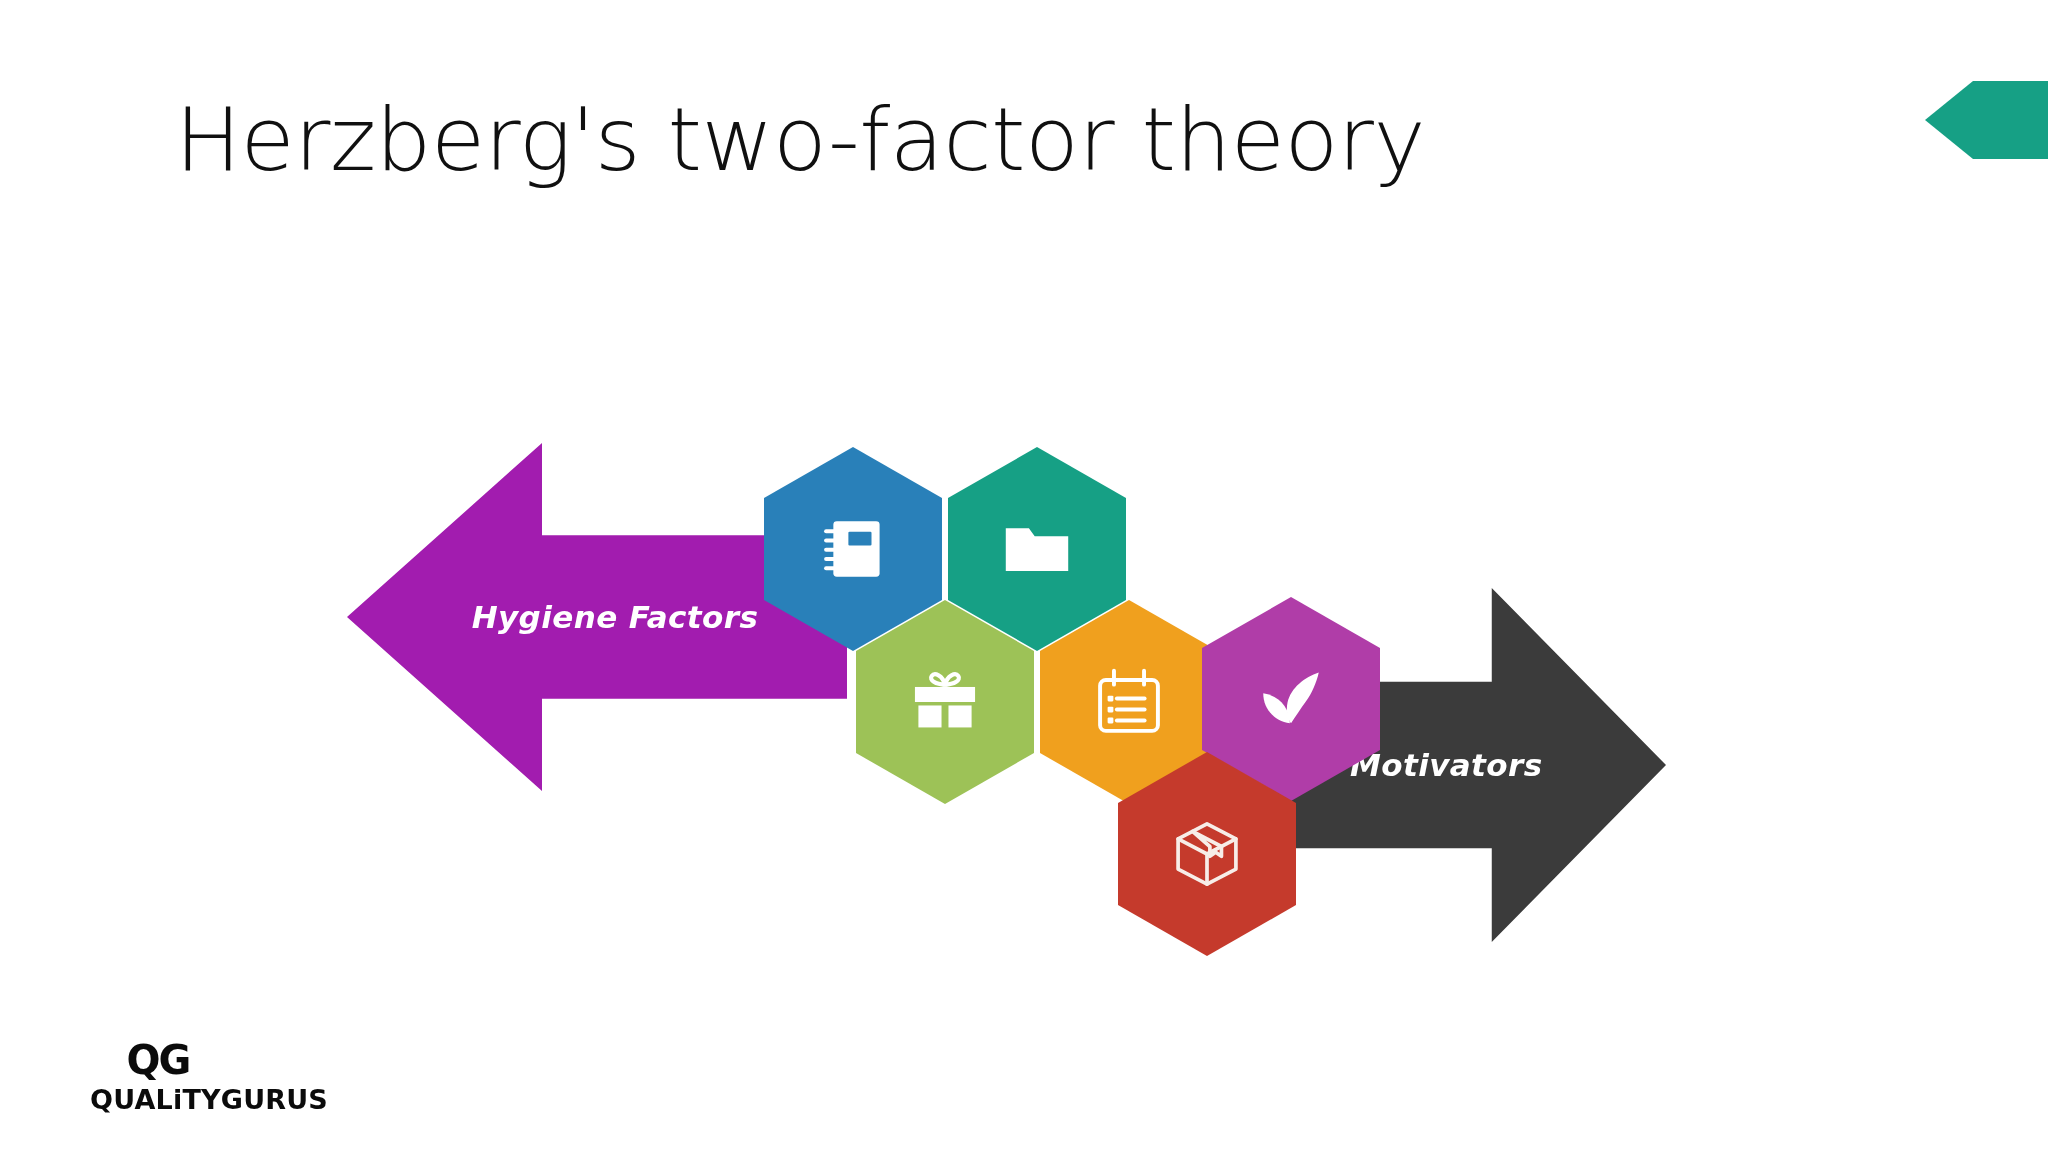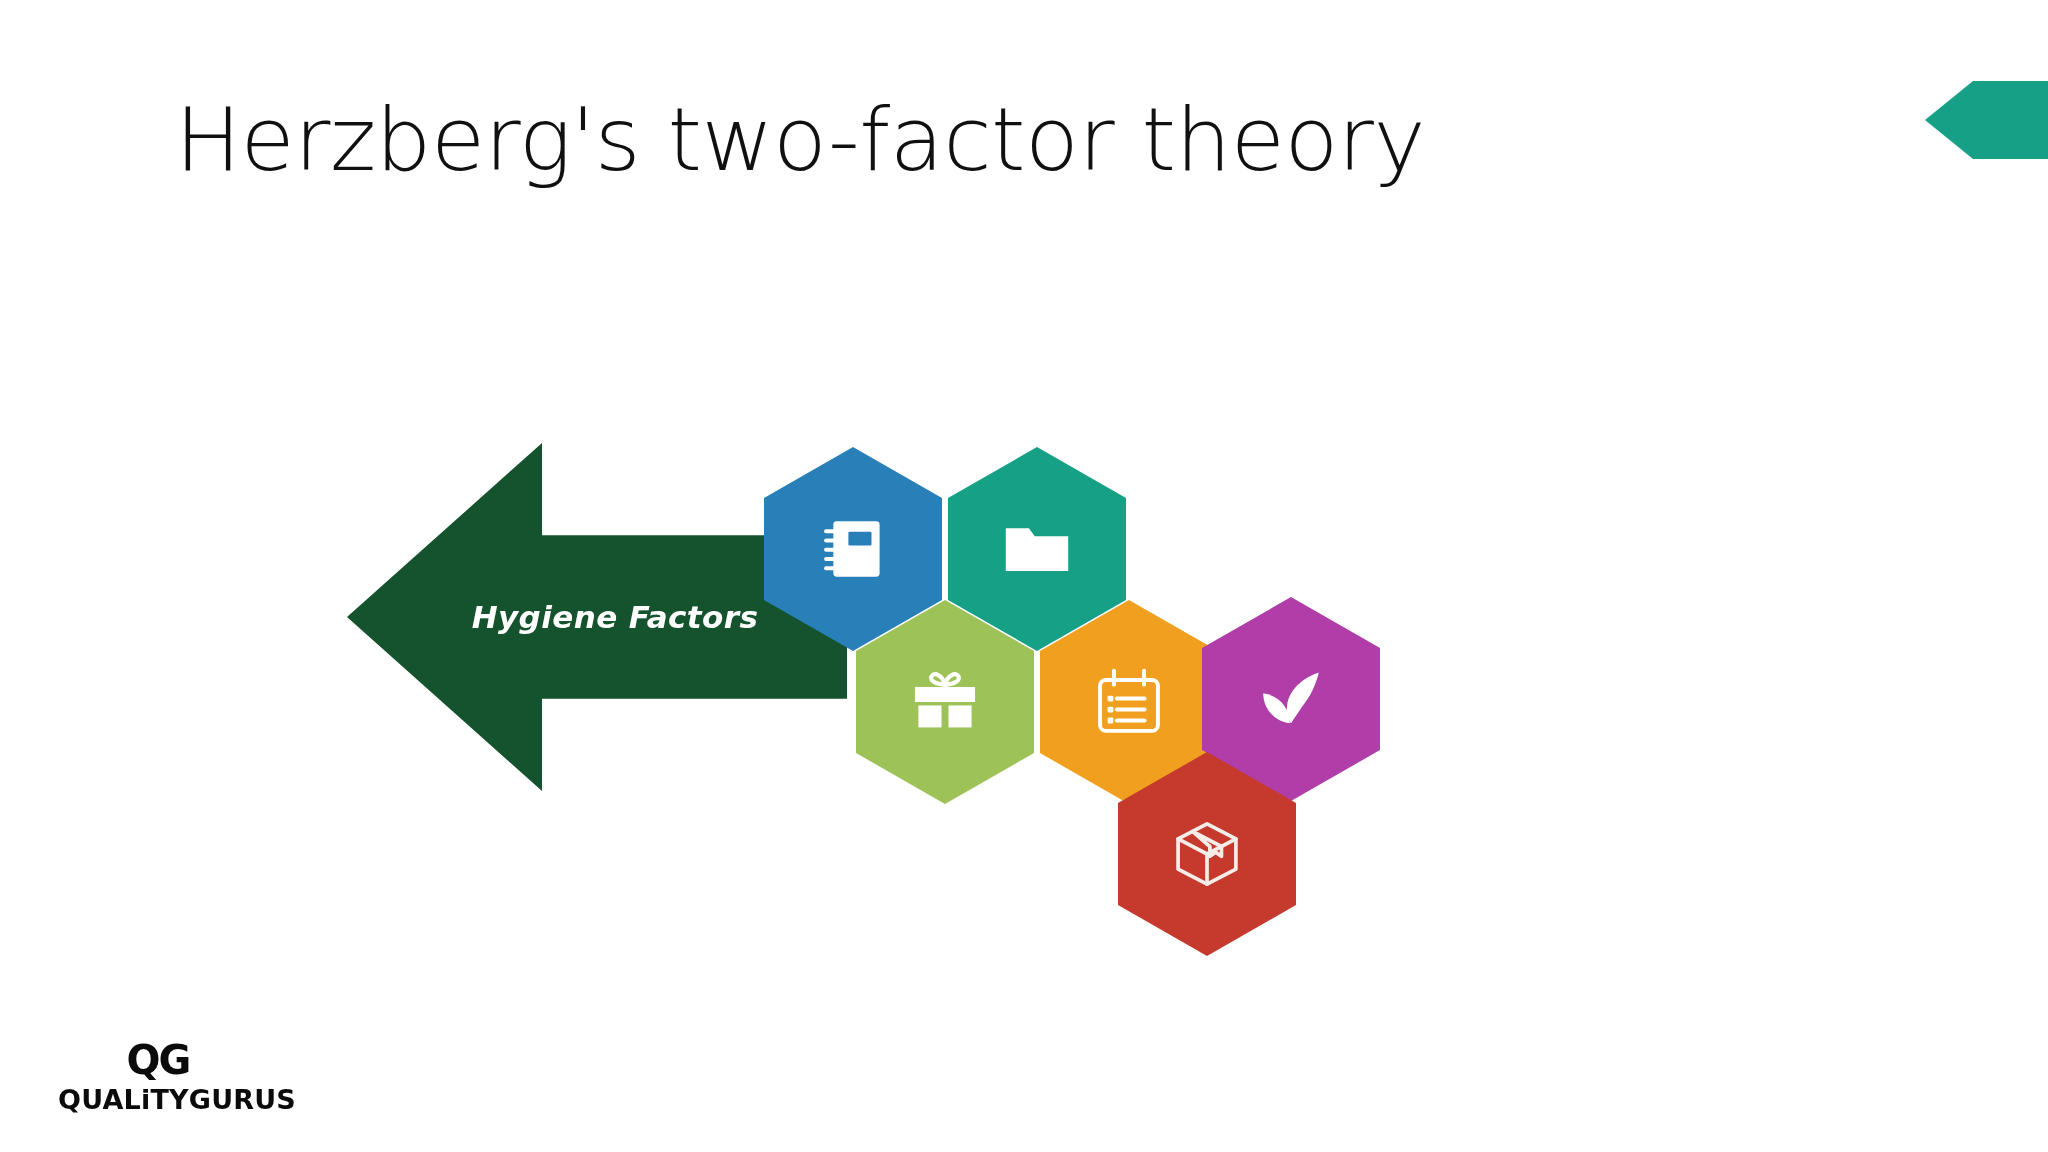--- a/index.html
+++ b/index.html
@@ -170,39 +170,45 @@
   }
   #logo-word {
     font-family: "DejaVu Sans", sans-serif;
     font-weight: bold;
     font-size: 27px;
     letter-spacing: 0.2px;
     color: #0b0b0b;
     line-height: 1;
     margin-top: 6px;
     white-space: nowrap;
+    margin-left: 32px;
   }
 </style>
 </head>
 <body>
 
 <div id="slide" style="background: rgb(255, 255, 255);">
 
   <div id="title">Herzberg's two-factor theory</div>
 
   <div id="corner-chevron" style="background: rgb(22, 160, 133);"></div>
 
   <div id="diagram">
 
-    <div class="arrow" id="arrow-left" style="background: #14532d;">
+    <div class="arrow" id="arrow-left" style="background: #a21caf;">
       <div class="arrow-label">
         <span>Hygiene Factors</span>
       </div>
     </div>
 
+    <div class="arrow" id="arrow-right" style="background: rgb(59, 59, 59);">
+      <div class="arrow-label">
+        <span>Motivators</span>
+      </div>
+    </div>
 
     <div class="hex" id="hex-notebook" style="left: 764px; top: 447px; background: rgb(41, 128, 185);">
       <span class="hex-icon">
         <svg viewBox="0 0 64 64" xmlns="http://www.w3.org/2000/svg">
           <g fill="#ffffff">
             <path d="M18 8 h34 a3 3 0 0 1 3 3 v42 a3 3 0 0 1 -3 3 h-34 a3 3 0 0 1 -3 -3 v-42 a3 3 0 0 1 3 -3 z"></path>
             <rect x="28" y="17" width="20" height="12" rx="1" fill="#2980B9"></rect>
             <rect x="7" y="15" width="12" height="3.4" rx="1.7"></rect>
             <rect x="7" y="23" width="12" height="3.4" rx="1.7"></rect>
             <rect x="7" y="31" width="12" height="3.4" rx="1.7"></rect>

